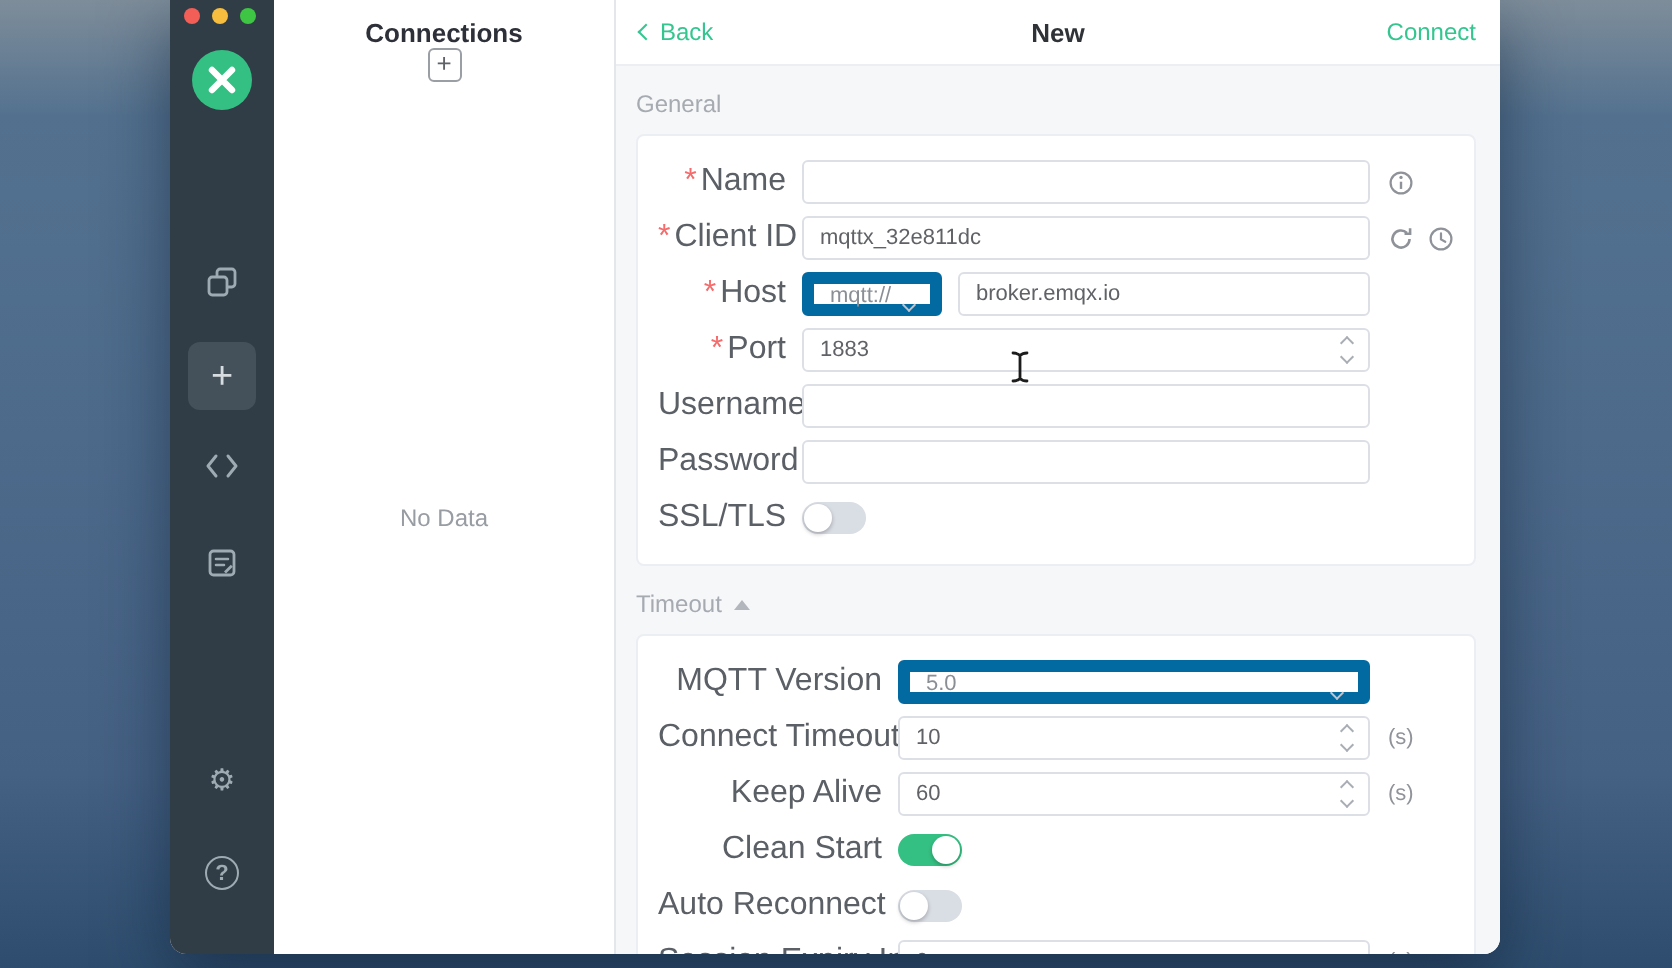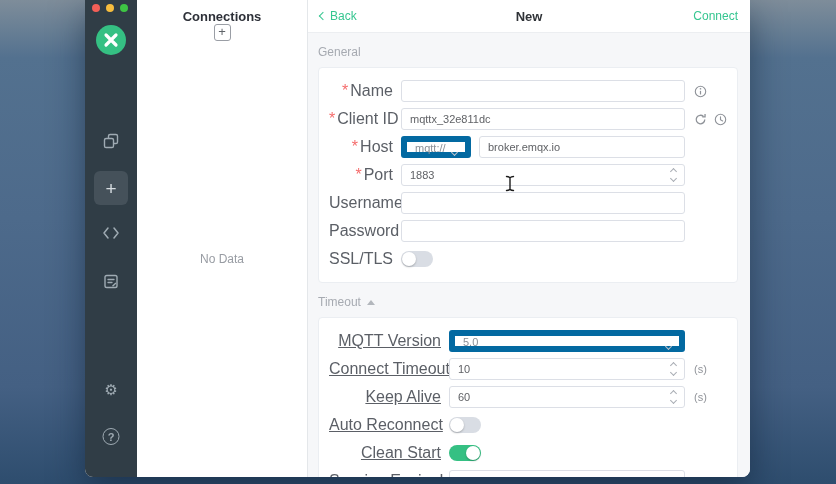--- a/index.html
+++ b/index.html
@@ -47,21 +47,21 @@
                 font-weight:bold; color:#2f3237; }
   .connect-link { margin-left:auto; color:#35c690; font-size:12px; cursor:pointer; }
   .main-body { flex:1; padding:0 12px 0 10px; overflow:hidden; }
   .section-label { font-size:12px; color:#a6aab1; margin:12px 0 8px 0; display:flex; align-items:center; gap:6px; }
   .caret-up { width:0; height:0; border-left:4px solid transparent; border-right:4px solid transparent;
               border-bottom:5px solid #b3b7bd; display:inline-block; }
   .card { background:#fff; border:1px solid #ebeef2; border-radius:4px; padding:12px 6px 12px 10px; }
   .row { display:flex; align-items:center; margin-bottom:6px; height:22px; }
   .row:last-child { margin-bottom:0; }
   .lbl { width:64px; flex:none; text-align:right; font-size:16px; color:#5b5f66; margin-right:8px; white-space:nowrap; }
-  .adv .lbl { width:112px;text-decoration:underline; }
+  .adv .lbl { width:112px; }
   .star { color:#f56c6c; margin-right:2px; }
   .field { flex:1; display:flex; align-items:center; min-width:0; }
   .inpwrap { flex:1; position:relative; display:flex; min-width:0; }
   .inp { flex:1; height:22px; border:1px solid #dcdfe6; border-radius:3px; background:#fff;
          font-family:"Liberation Sans", sans-serif; font-size:11px; color:#606266; padding:0 8px; outline:none; min-width:0; }
   .sel { position:relative; height:22px; border:6px solid #0369a1; border-radius:3px; background:#fff;
          display:flex; align-items:flex-start; padding:0 20px 0 8px; font-size:11px; color:#8a8f96; cursor:pointer; }
   .sel.proto { width:70px; flex:none; margin-right:8px; }
   .sel.full { flex:1; }
   .sel-chev { position:absolute; right:8px; top:8px; width:5px; height:5px;
@@ -292,31 +292,31 @@
                   <span class="st-dn"></span>
                 </span>
           </div>
             </div>
           <div class="iconzone">
               <span>(s)</span>
             </div>
         </div>
 
         <div class="row">
+          <span class="lbl">Clean Start</span>
+          <div class="field">
+            <span class="switch on"></span>
+          </div>
+          <div class="iconzone"></div>
+        </div>
+
+        <div class="row">
           <span class="lbl">Auto Reconnect</span>
           <div class="field">
             <span class="switch"></span>
-          </div>
-          <div class="iconzone"></div>
-        </div>
-
-        <div class="row">
-          <span class="lbl">Clean Start</span>
-          <div class="field">
-            <span class="switch on"></span>
           </div>
           <div class="iconzone"></div>
         </div>
 
         <div class="row">
           <span class="lbl">Session Expiry Interval</span>
           <div class="field">
               <div class="inpwrap">
             <input class="inp" value="0" style="">
           </div>

